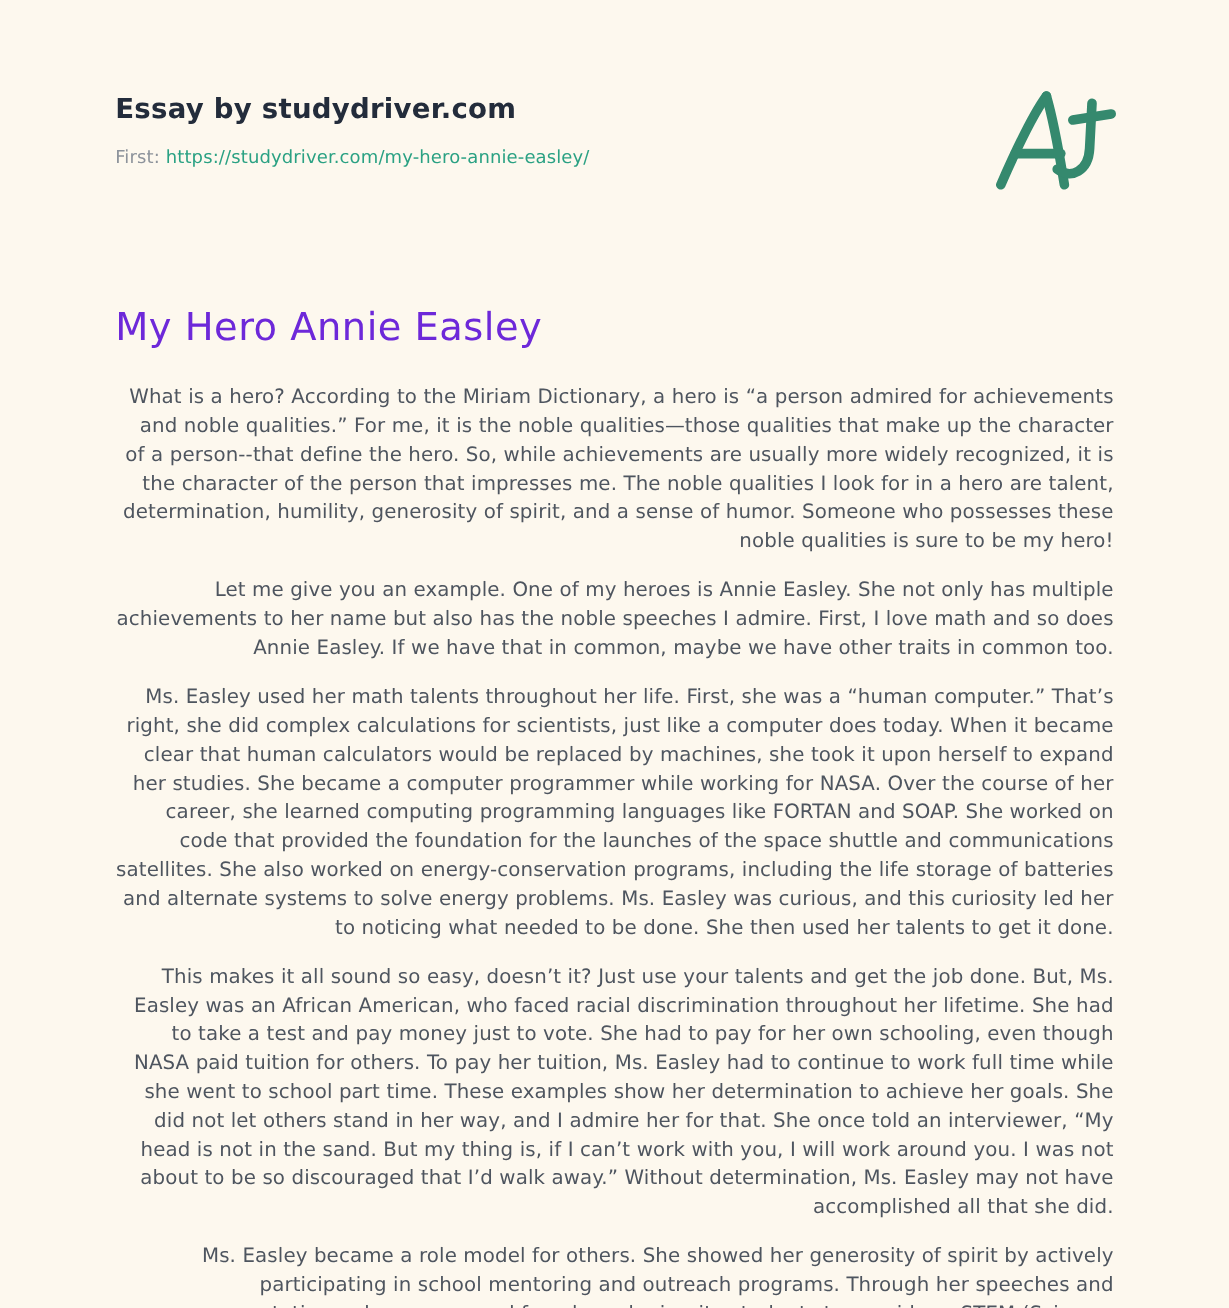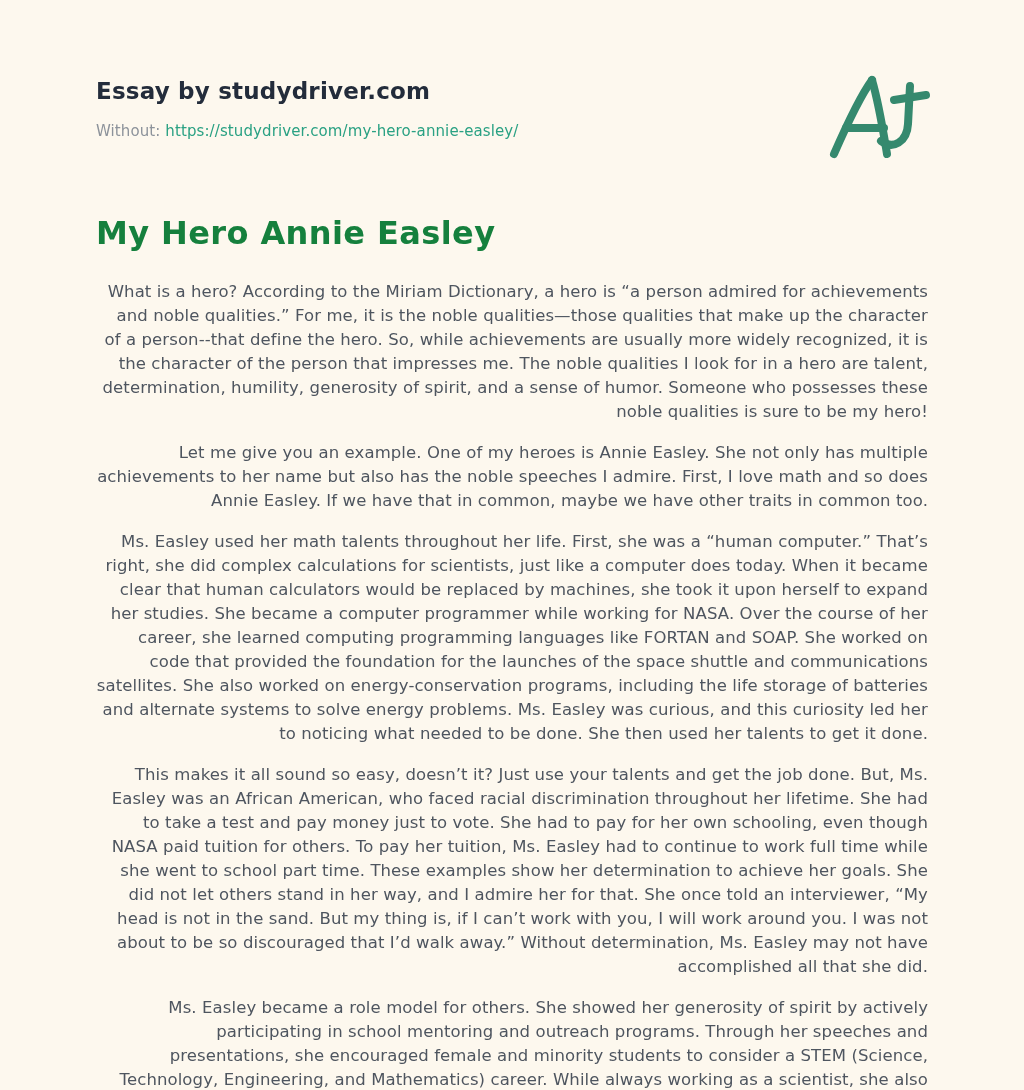--- a/index.html
+++ b/index.html
@@ -45,24 +45,24 @@
     letter-spacing: 0.1px;
   }
 
   .source-line a {
     color: #2aa183;
     text-decoration: none;
     cursor: pointer;
   }
 
   .essay-title {
-    margin-top: 74px;
+    margin-top: 113px;
     font-size: 32px;
-    font-weight: 700;
-    color: #15803d;
+    font-weight: 400;
+    color: #6d28d9;
     letter-spacing: 0.4px;
   }
 
   .essay-body {
     margin-top: 28px;
   }
 
   .essay-body p {
     font-size: 16.5px;
     line-height: 24px;
@@ -87,21 +87,21 @@
 
         <path d="M90 16 L88 54 C87 72 73 80 61 71"></path>
         <path d="M74 30 L106 25"></path>
       </g>
     </svg>
   </div>
 
   <header>
     <h2 class="byline">Essay by studydriver.com</h2>
     <div class="source-line">
-      <span>Without:</span>
+      <span>First:</span>
       <a>https://studydriver.com/my-hero-annie-easley/</a>
     </div>
   </header>
 
   <main>
     <h1 class="essay-title">My Hero Annie Easley</h1>
     <div class="essay-body" id="essay-body">
         <p>What is a hero? According to the Miriam Dictionary, a hero is “a person admired for achievements and noble qualities.” For me, it is the noble qualities—those qualities that make up the character of a person--that define the hero. So, while achievements are usually more widely recognized, it is the character of the person that impresses me. The noble qualities I look for in a hero are talent, determination, humility, generosity of spirit, and a sense of humor. Someone who possesses these noble qualities is sure to be my hero!</p>
         <p>Let me give you an example. One of my heroes is Annie Easley. She not only has multiple achievements to her name but also has the noble speeches I admire. First, I love math and so does Annie Easley. If we have that in common, maybe we have other traits in common too.</p>
         <p>Ms. Easley used her math talents throughout her life. First, she was a “human computer.” That’s right, she did complex calculations for scientists, just like a computer does today. When it became clear that human calculators would be replaced by machines, she took it upon herself to expand her studies. She became a computer programmer while working for NASA. Over the course of her career, she learned computing programming languages like FORTAN and SOAP. She worked on code that provided the foundation for the launches of the space shuttle and communications satellites. She also worked on energy-conservation programs, including the life storage of batteries and alternate systems to solve energy problems. Ms. Easley was curious, and this curiosity led her to noticing what needed to be done. She then used her talents to get it done.</p>

